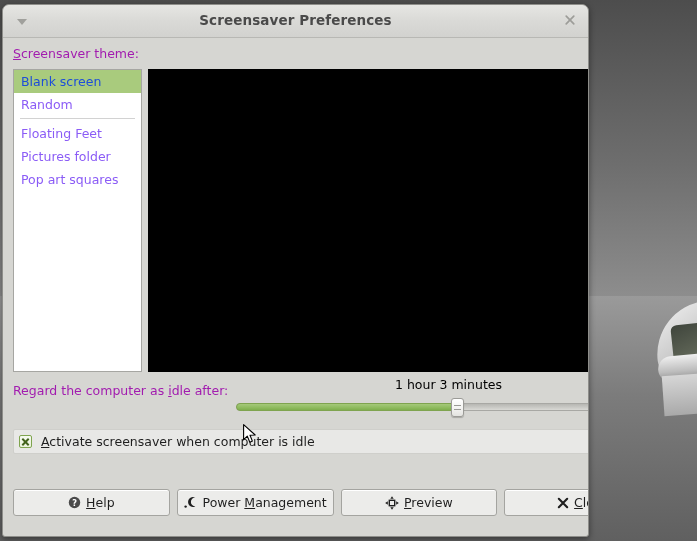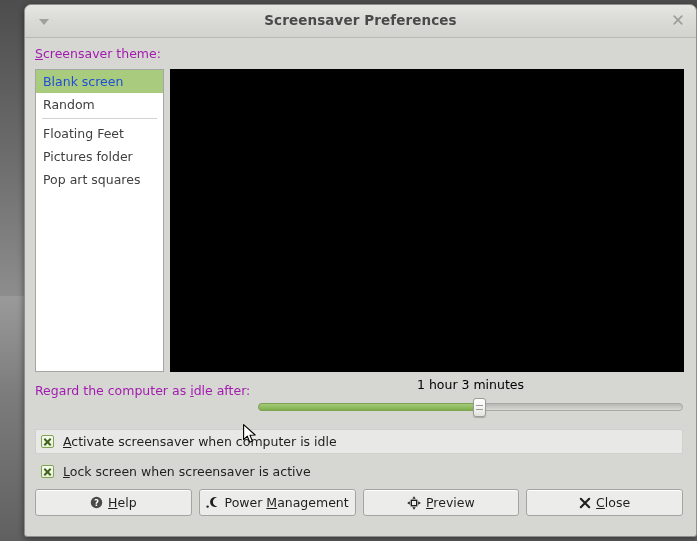--- a/index.html
+++ b/index.html
@@ -61,22 +61,22 @@
     position: absolute;
     left: 663px; top: 372px;
     width: 120px; height: 40px;
     background: linear-gradient(180deg,#d6d6d6 0%, #a9a9a9 100%);
     transform: rotate(-4deg);
   }
 
   
   #window {
     position: absolute;
-    left: 24px; top: 4px;
-    width: 673px;
+    left: 2px; top: 4px;
+    width: 587px;
     height: 533px;
     background: #d6d6d2;
     border: 1px solid #8e8e8a;
     border-radius: 7px 7px 3px 3px;
     box-shadow: 0 2px 6px rgba(0,0,0,.45);
     box-sizing: border-box;
     overflow: hidden;
   }
 
   #titlebar {
@@ -139,21 +139,21 @@
     background: #fff;
     border: 1px solid #a6a6a2;
     box-sizing: border-box;
     overflow: hidden;
   }
   .theme-item {
     height: 23px;
     line-height: 23px;
     padding-left: 7px;
     font-size: 12.5px;
-    color: #404040;
+    color: #8b5cf6;
     cursor: pointer;
     white-space: nowrap;
   }
   .theme-item.selected {
     background: #a9cb7d;
     color: #1d4ed8;
   }
   .theme-sep {
     height: 1px;
     margin: 2px 6px 3px 6px;
@@ -359,24 +359,20 @@
         <i></i>
         <i></i>
       </div>
     </div>
 
     <div id="check-row-1" class="check-row">
       <span class="checkbox"></span>
       <span class="check-label"><span class="mn">A</span><span>ctivate screensaver when computer is idle</span></span>
     </div>
 
-    <div id="check-row-2" class="check-row">
-      <span class="checkbox"></span>
-      <span class="check-label"><span class="mn">L</span><span>ock screen when screensaver is active</span></span>
-    </div>
 
     <div id="buttonbar">
 
       <div class="btn">
         <span>
           <svg width="13" height="13" viewBox="0 0 13 13" aria-hidden="true">
             <circle cx="6.5" cy="6.5" r="5.7" fill="#4a4a4a"></circle>
             <text x="6.5" y="9.6" font-size="8.2" font-family="DejaVu Sans, sans-serif" font-weight="bold" fill="#ffffff" text-anchor="middle">?</text>
           </svg>
         </span>

